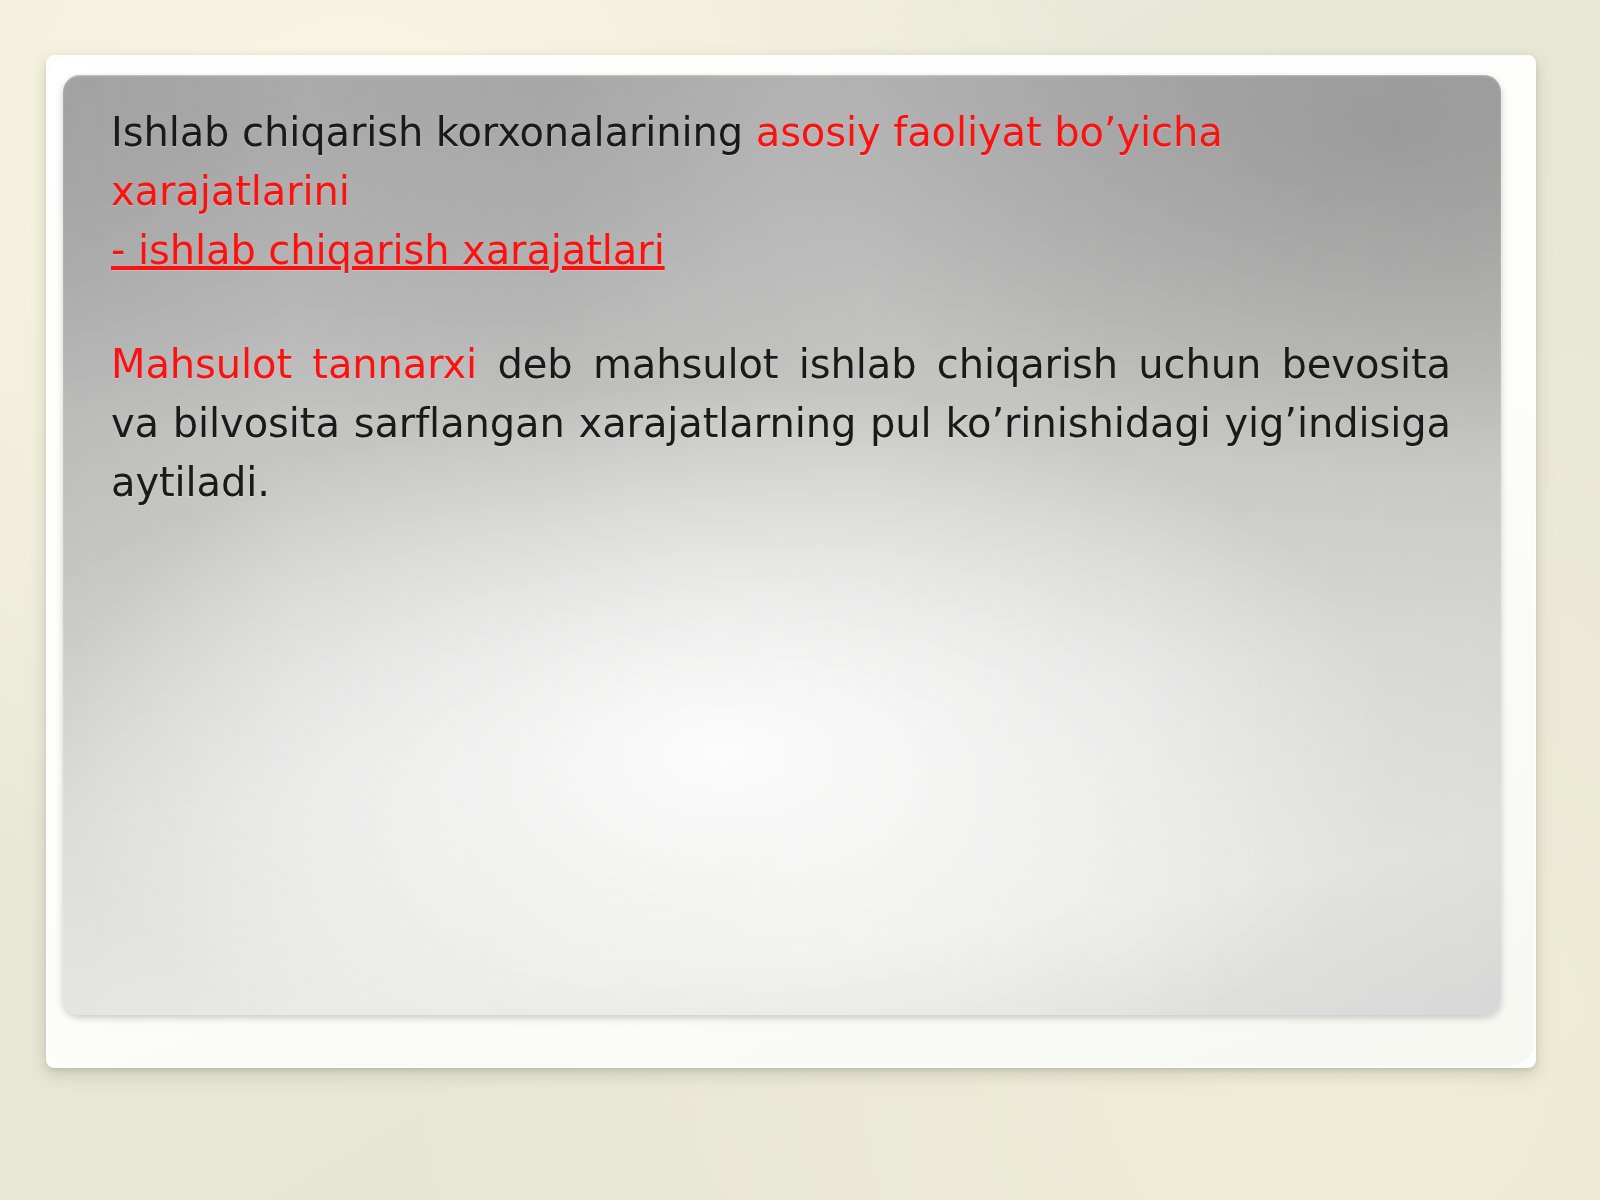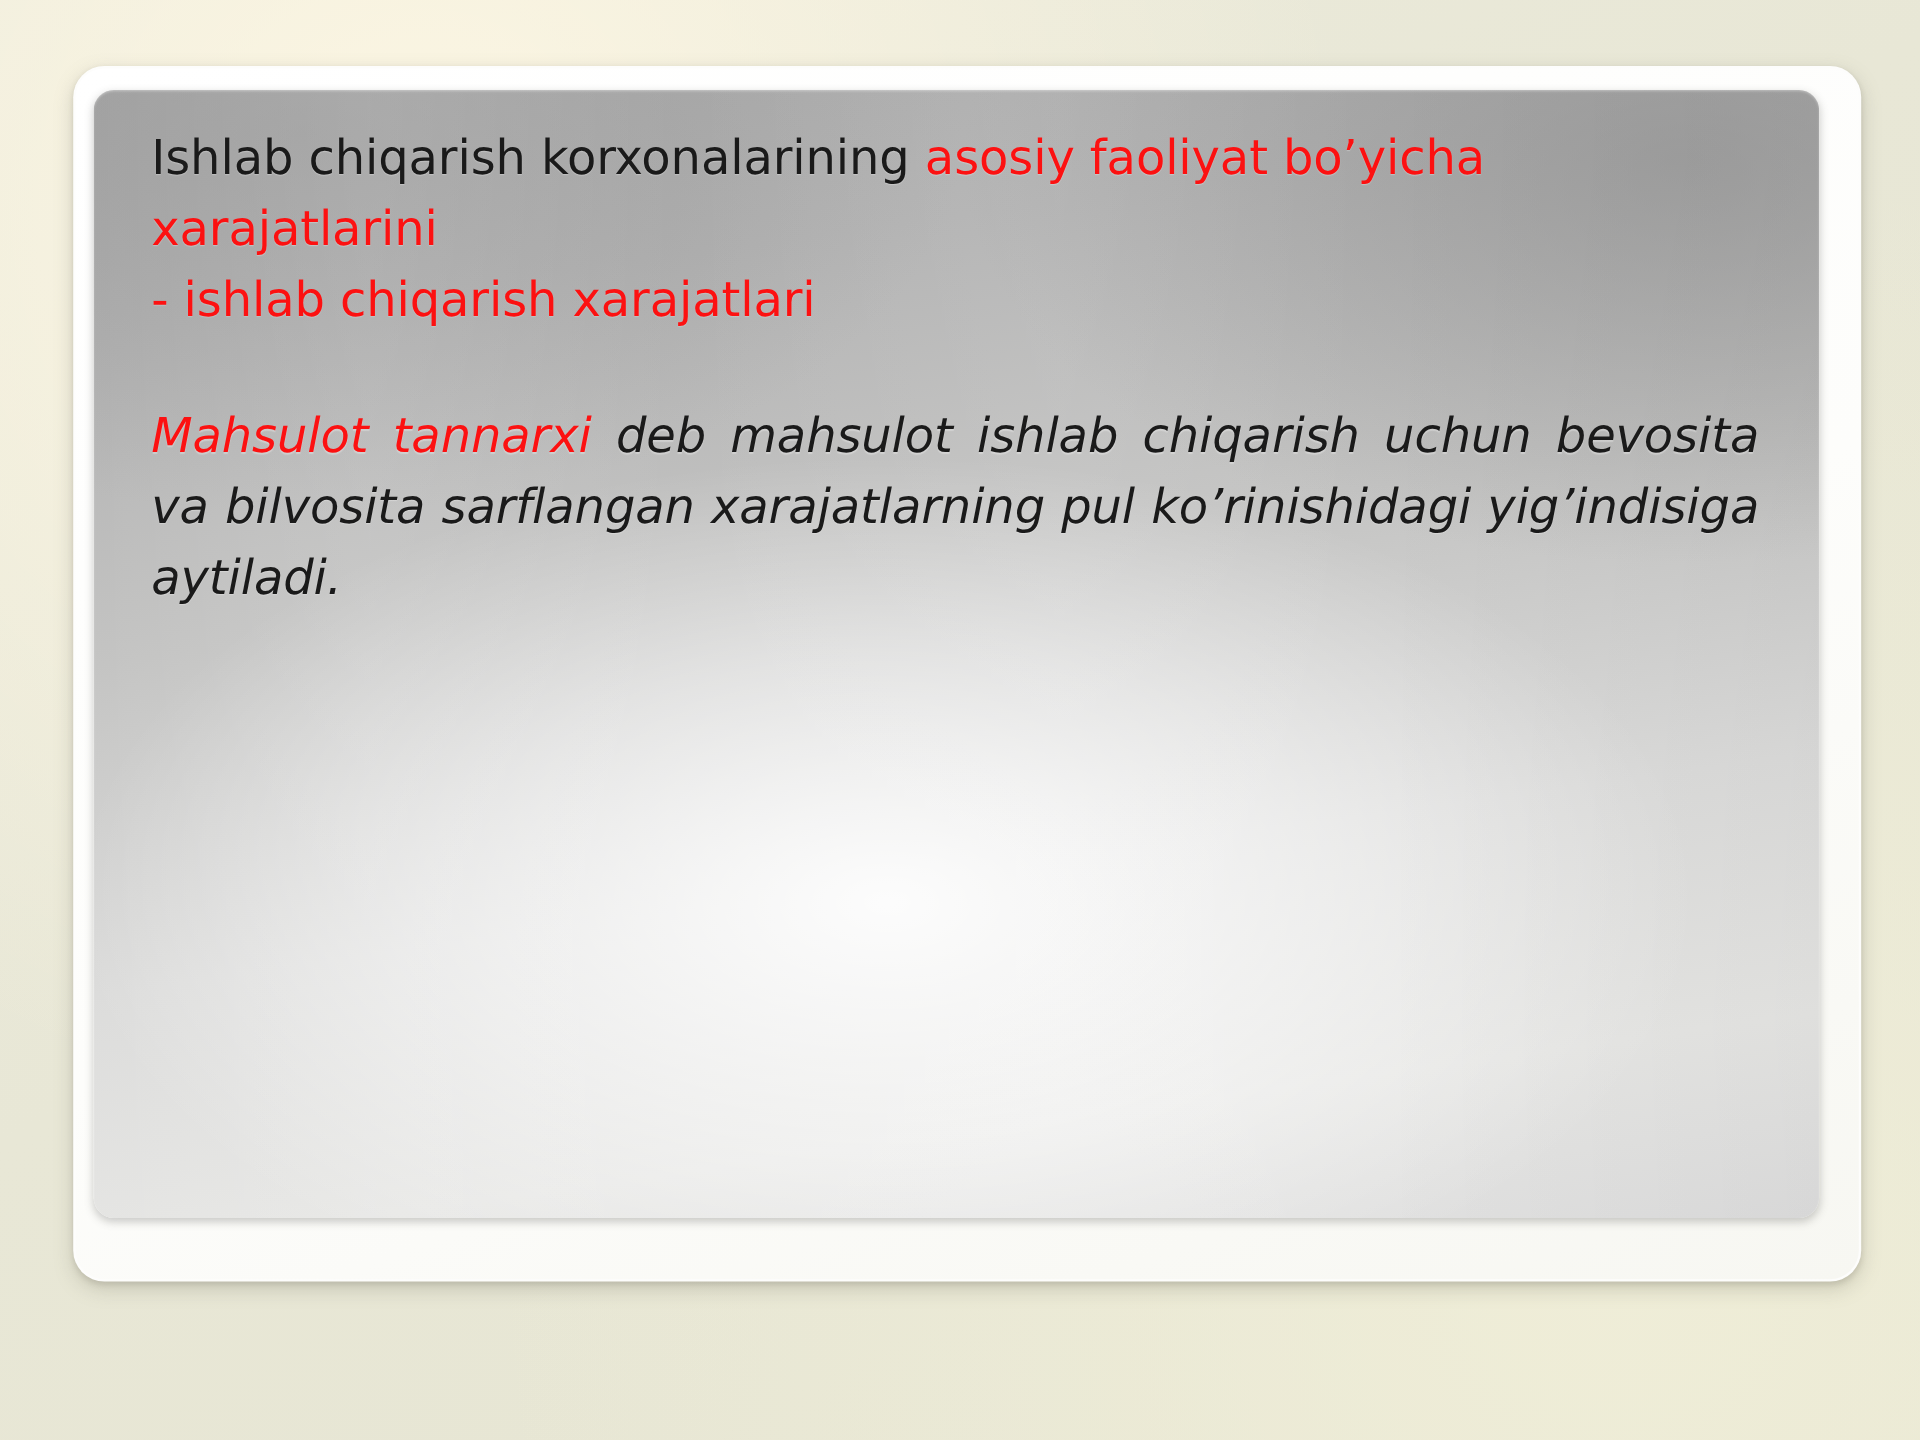--- a/index.html
+++ b/index.html
@@ -22,26 +22,26 @@
     background:
       radial-gradient(circle at 22% 14%, rgba(255,248,228,0.85) 0%, rgba(233,232,215,0) 48%),
       radial-gradient(circle at 84% 88%, rgba(240,238,216,0.9) 0%, rgba(233,232,215,0) 55%),
       linear-gradient(150deg, #ecebdc 0%, #e8e7d6 45%, #e6e5d2 100%);
     pointer-events: none;
   }
 
   
   .slide-frame {
     position: absolute;
-    left: 61px;
+    left: 46px;
     top: 55px;
     width: 1490px;
     height: 1013px;
     background: #fdfdfc;
-    border-radius: 26px;
+    border-radius: 8px;
     box-shadow:
       0 6px 16px rgba(120,118,100,0.28),
       0 2px 4px rgba(120,118,100,0.18);
   }
 
   
   .slide-frame::after {
     content: "";
     position: absolute;
     inset: 2px;
@@ -99,38 +99,38 @@
     font-size: 40px;
     line-height: 1.47;
     color: #1a1a1a;
     letter-spacing: -0.1px;
     text-shadow: 0 1px 1px rgba(255,255,255,0.30);
   }
 
   .para.justified {
     text-align: justify;
     text-align-last: left;
-    font-style: italic;
   }
 
   .red {
     color: #fc1111;
   }
 
   .spacer-line {
     height: 56px;
   }
 
   .bullet-line {
     margin: 0;
     font-size: 40px;
     line-height: 1.47;
     color: #fc1111;
     letter-spacing: -0.1px;
     text-shadow: 0 1px 1px rgba(255,255,255,0.22);
+    text-decoration: underline;
   }
 
   .bullet-line .tail-dot {
     color: #1a1a1a;
   }
 </style>
 </head>
 <body>
 
 <div class="page-bg"></div>

